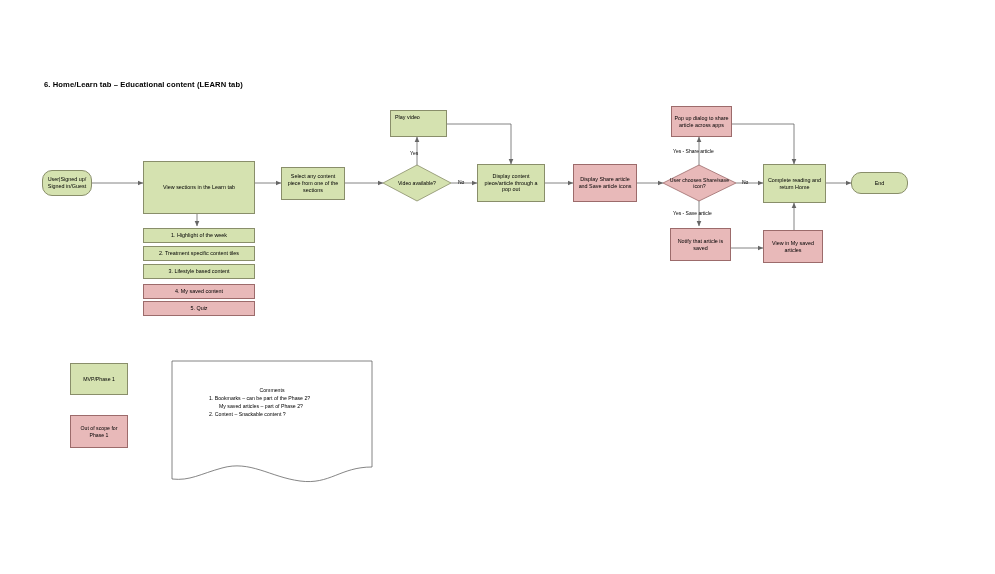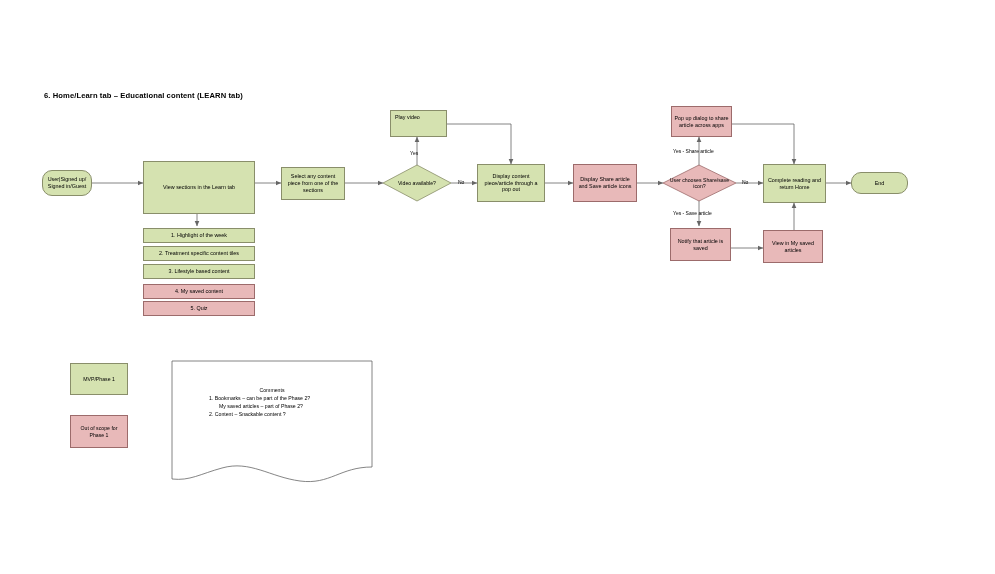--- a/index.html
+++ b/index.html
@@ -42,21 +42,21 @@
     border: 1px solid #9c6b6b;
   }
   .rounded {
     border-radius: 10px;
   }
   .title {
     position: absolute;
     font-size: 7.6px;
     font-weight: bold;
     left: 44px;
-    top: 91px;
+    top: 80px;
     letter-spacing: 0.1px;
   }
   .edge-label {
     position: absolute;
     font-size: 5px;
     white-space: nowrap;
   }
   .legend-label {
     position: absolute;
     font-size: 5.2px;

